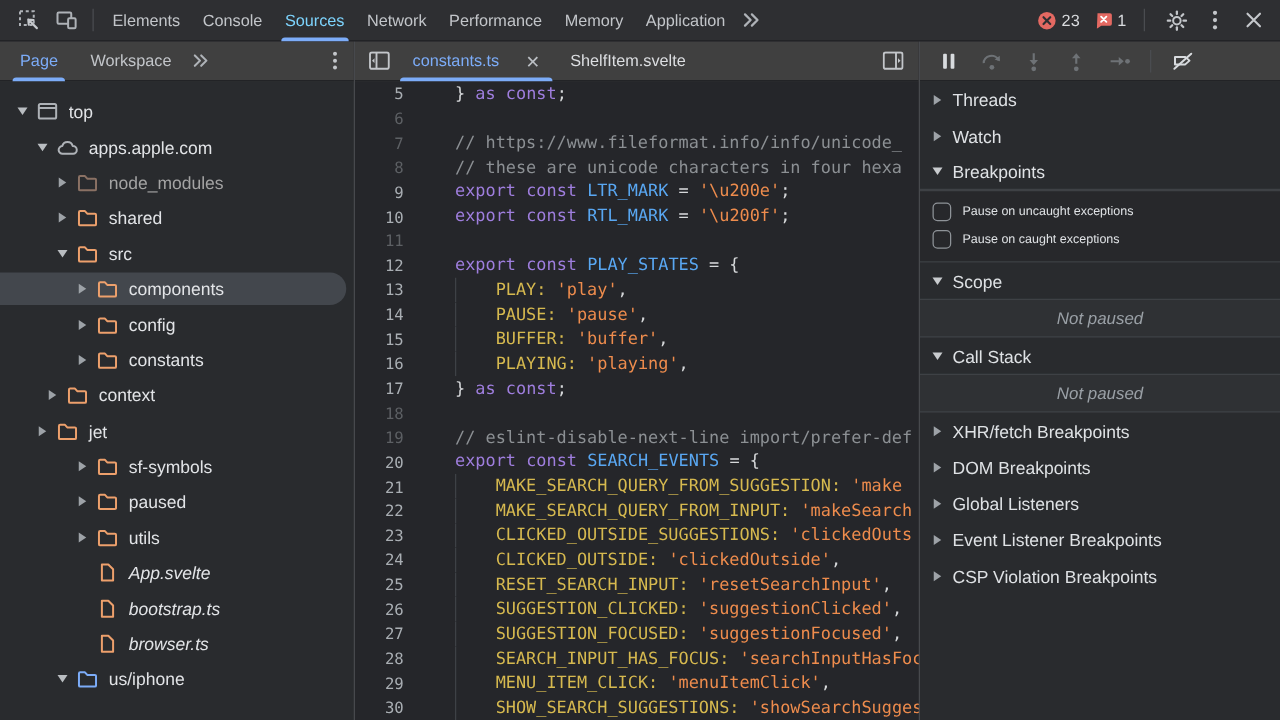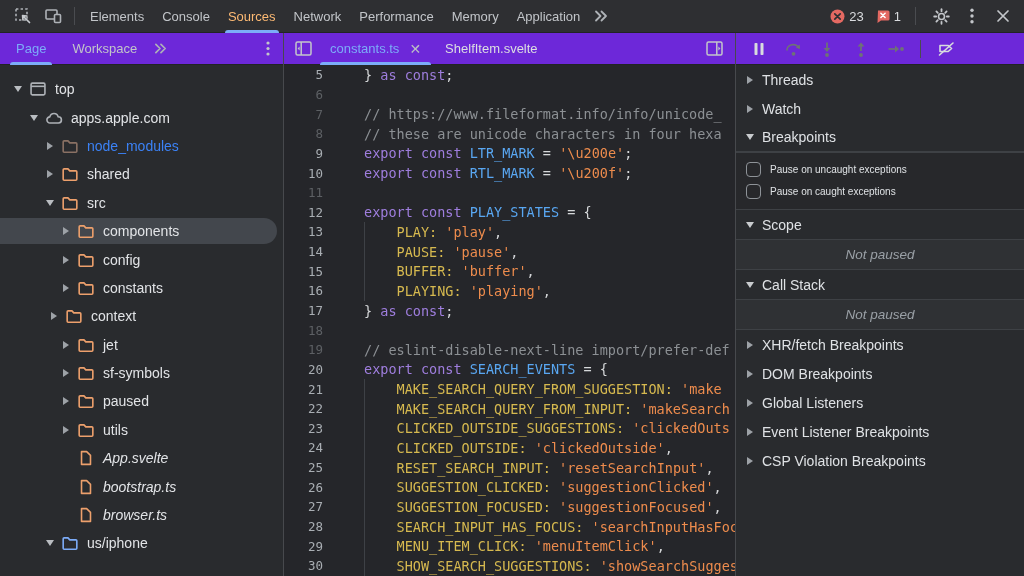--- a/index.html
+++ b/index.html
@@ -12,47 +12,47 @@
     -webkit-font-smoothing:antialiased;
   }
   
   .main-toolbar{
     height:33px; background:#2E2F32; border-bottom:1px solid #222326;
     display:flex; align-items:center; padding:0 6px 0 8px; position:relative;
   }
   .tbtn{ width:30px; height:26px; display:flex; align-items:center; justify-content:center; border-radius:4px; flex:0 0 auto;}
   .vsep{ width:1px; height:18px; background:#4A4C50; margin:0 6px; flex:0 0 auto;}
   .mtab{ position:relative; height:33px; display:flex; align-items:center; padding:10px 9px; color:#C2C5C9; white-space:nowrap; flex:0 0 auto;}
-  .mtab.active{ color:#fdba74; }
+  .mtab.active{ color:#7dd3fc; }
   .mtab.active .underline{ position:absolute; left:6px; right:6px; bottom:0; height:3px; border-radius:3px 3px 0 0; background:#7CACF8;}
   .badges{ margin-left:auto; display:flex; align-items:center; gap:4px;}
   .badge{ display:flex; align-items:center; gap:4px; padding:0 4px; color:#DADCDF;}
   
   .content{ display:flex; height:543px; }
   .navigator{ width:284px; border-right:1px solid #47494D; display:flex; flex-direction:column; background:#292B2E;}
   .editor{ flex:1; display:flex; flex-direction:column; background:#25262A; min-width:0;}
   .dbg{ width:289px; border-left:1px solid #47494D; background:#292B2E; display:flex; flex-direction:column;}
-  .subbar{ height:32px; background:#6d28d9; border-bottom:1px solid #222326; display:flex; align-items:center; flex:0 0 auto;}
+  .subbar{ height:32px; background:#404040; border-bottom:1px solid #222326; display:flex; align-items:center; flex:0 0 auto;}
   
   .ntab{ position:relative; height:32px; display:flex; align-items:center; padding:0 10px; margin-left:6px; color:#C2C5C9;}
   .ntab.active{ color:#7CACF8;}
   .ntab.active .underline{ position:absolute; left:4px; right:4px; bottom:0; height:3px; border-radius:3px 3px 0 0; background:#7CACF8;}
   .tree{ flex:1; overflow:hidden; padding-top:10px;}
   .trow{ height:28.4px; display:flex; align-items:center; position:relative;}
   .trow.sel::before{ content:""; position:absolute; left:0; top:1px; bottom:1px; right:6px; background:#43474D; border-radius:0 14px 14px 0;}
   .trow>*{ position:relative;}
   .arrbox{ width:15px; display:flex; justify-content:center; flex:0 0 auto;}
   .arr-r{ width:0; height:0; border-left:6px solid #9DA2A7; border-top:4.5px solid transparent; border-bottom:4.5px solid transparent;}
   .arr-d{ width:0; height:0; border-top:6px solid #B9BDC1; border-left:4.5px solid transparent; border-right:4.5px solid transparent;}
   .ticon{ width:19px; height:17px; margin:0 7px 0 4px; flex:0 0 auto; display:flex; align-items:center;}
   .tlabel{ font-size:14px; color:#E2E4E7; white-space:nowrap;}
-  .tlabel.dim{ color:#3b82f6;}
+  .tlabel.dim{ color:#a3a3a3;}
   .tlabel.it{ font-style:italic;}
   
-  .etab{ position:relative; height:32px; display:flex; align-items:center; gap:10px; padding:0 12px; color:#DCDEE1; white-space:nowrap;}
+  .etab{ position:relative; height:32px; display:flex; align-items:center; gap:21px; padding:0 12px; color:#DCDEE1; white-space:nowrap;}
   .etab.active{ color:#7CACF8;}
   .etab.active .underline{ position:absolute; left:2px; right:2px; bottom:0; height:3px; border-radius:3px 3px 0 0; background:#7CACF8;}
   .etab .x{ color:#BBBfC4; font-size:14px; line-height:1;}
   .code{ flex:1; overflow:hidden; font-family:"DejaVu Sans Mono",monospace; font-size:13.5px;}
   .cl{ height:19.65px; display:flex; align-items:center;}
   .ln{ width:58px; padding-right:19px; text-align:right; font-size:12.5px; color:#5D6064; flex:0 0 auto;}
   .ln.br{ color:#A9AEB3;}
   .ct{ position:relative; white-space:pre; padding-left:22px; height:100%; display:flex; align-items:center; overflow:hidden; flex:1;}
   .ct .guide{ position:absolute; left:22px; top:0; bottom:0; width:1px; background:#3E4146;}
   .tok-pln{ color:#D6D8DA;} .tok-kwd{ color:#9F7EDE;} .tok-def{ color:#59A7F2;}
@@ -279,32 +279,32 @@
             <span class="arrbox">
               <span class="arr-r"></span>
             </span>
             <span class="ticon">
               <svg width="18" height="16" viewBox="0 0 16 15">
                 <path d="M1.6 3.6 c0-.5.4-.9.9-.9 h3.6 l1.7 1.9 h5.7 c.5 0 .9.4.9.9 v7 c0 .5-.4.9-.9.9 H2.5 c-.5 0-.9-.4-.9-.9 z" fill="none" stroke="#EDA06C" stroke-width="1.5" stroke-linejoin="round"></path>
               </svg>
             </span>
             <span class="tlabel">constants</span>
           </div>
-          <div class="trow" style="padding-left:46px">
+          <div class="trow" style="padding-left:34px">
             <span class="arrbox">
               <span class="arr-r"></span>
             </span>
             <span class="ticon">
               <svg width="18" height="16" viewBox="0 0 16 15">
                 <path d="M1.6 3.6 c0-.5.4-.9.9-.9 h3.6 l1.7 1.9 h5.7 c.5 0 .9.4.9.9 v7 c0 .5-.4.9-.9.9 H2.5 c-.5 0-.9-.4-.9-.9 z" fill="none" stroke="#EDA06C" stroke-width="1.5" stroke-linejoin="round"></path>
               </svg>
             </span>
             <span class="tlabel">context</span>
           </div>
-          <div class="trow" style="padding-left:58px">
+          <div class="trow" style="padding-left:26px">
             <span class="arrbox">
               <span class="arr-r"></span>
             </span>
             <span class="ticon">
               <svg width="18" height="16" viewBox="0 0 16 15">
                 <path d="M1.6 3.6 c0-.5.4-.9.9-.9 h3.6 l1.7 1.9 h5.7 c.5 0 .9.4.9.9 v7 c0 .5-.4.9-.9.9 H2.5 c-.5 0-.9-.4-.9-.9 z" fill="none" stroke="#EDA06C" stroke-width="1.5" stroke-linejoin="round"></path>
               </svg>
             </span>
             <span class="tlabel">jet</span>
           </div>

